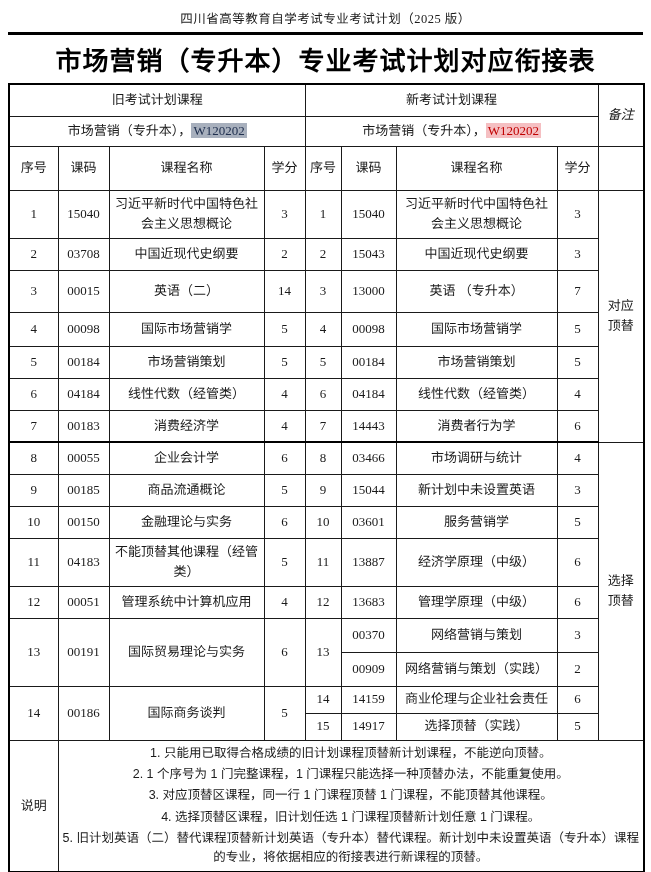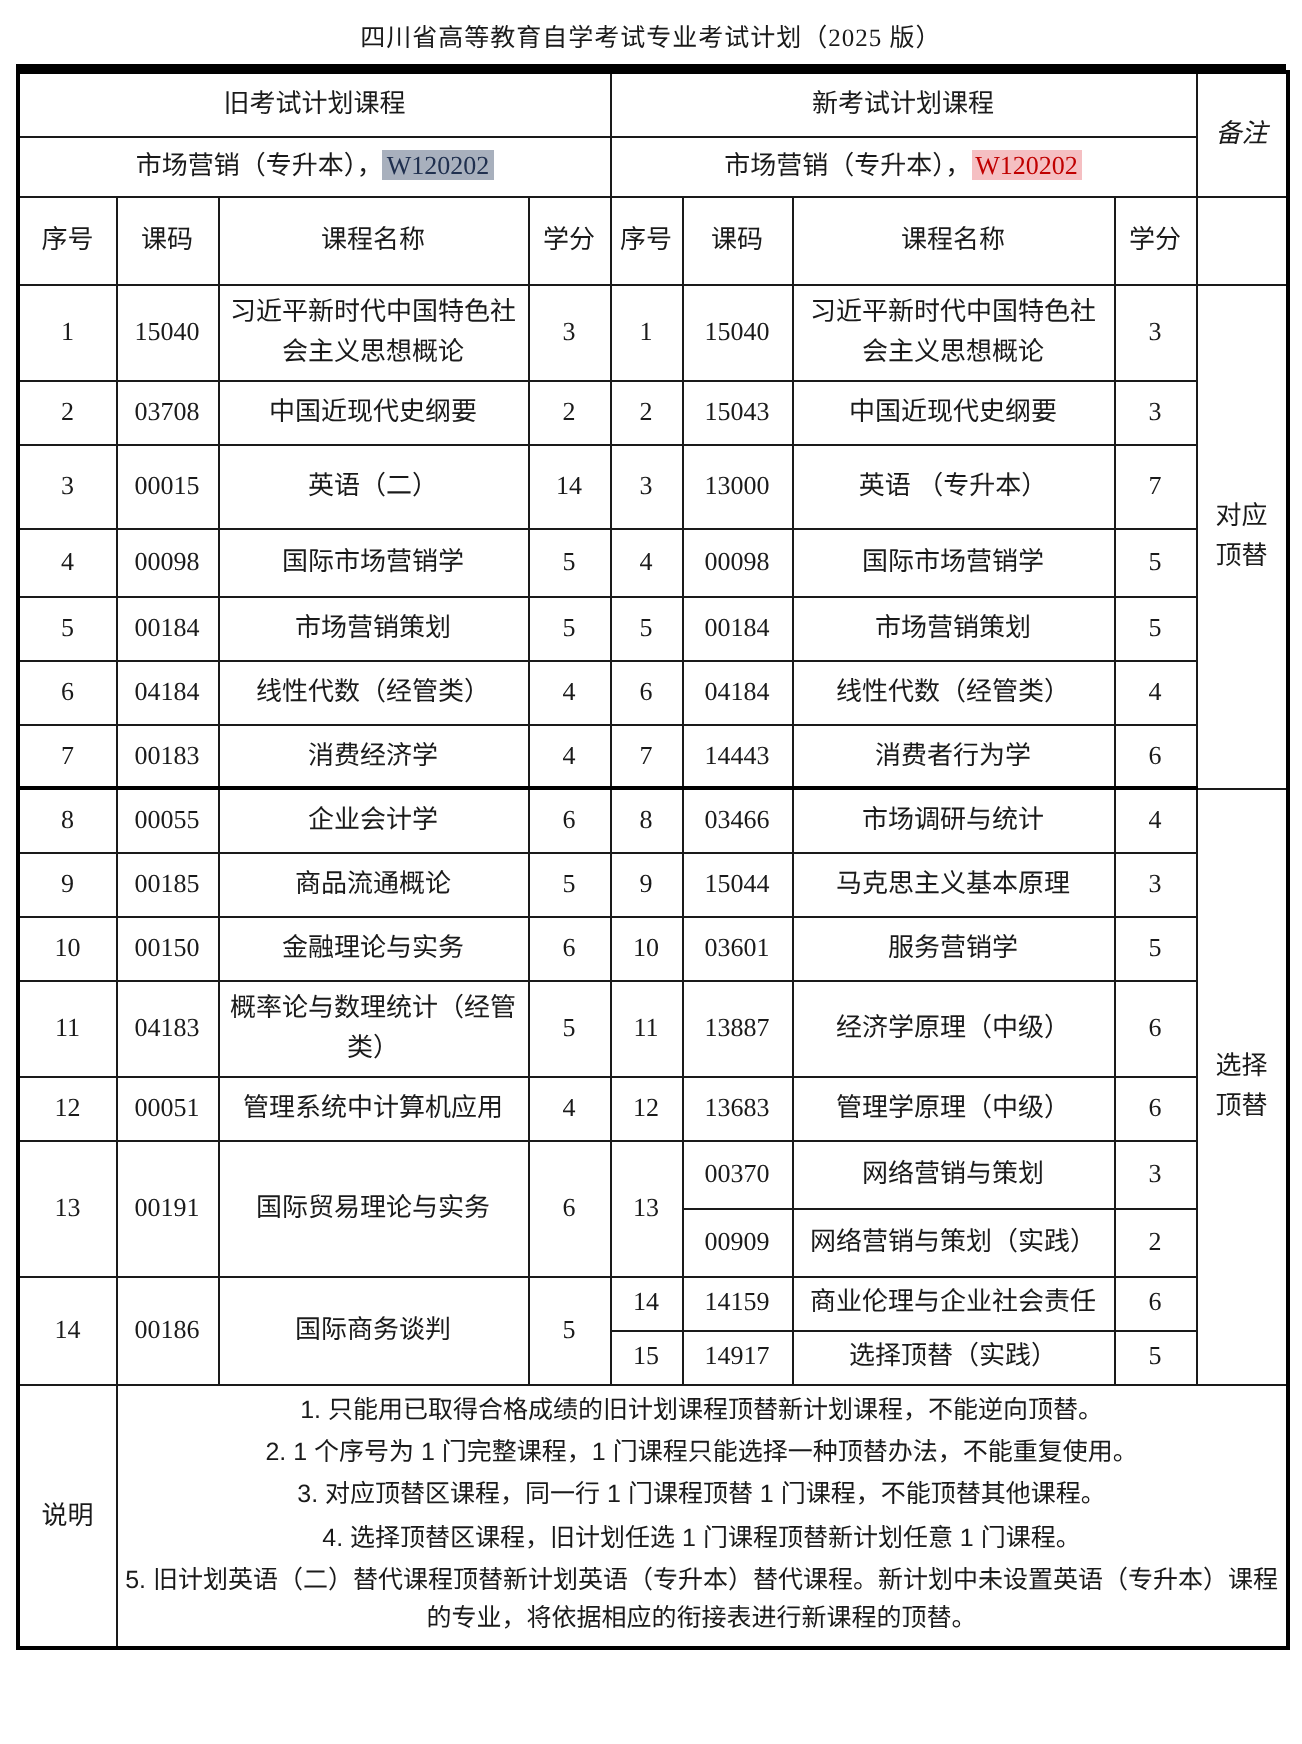--- a/index.html
+++ b/index.html
@@ -90,20 +90,21 @@
   tr.h32 td { height: 32px; }
   tr.h27 td { height: 27px; }
 </style>
 </head>
 <body>
 
 <div class="page">
 
   <div class="doc-header">四川省高等教育自学考试专业考试计划（2025 版）</div>
   <div class="top-rule"></div>
+  <div class="doc-title">市场营销（专升本）专业考试计划对应衔接表</div>
 
   <table class="plan">
     <colgroup>
       <col style="width:49px">
         <col style="width:51px">
         <col style="width:155px">
         <col style="width:41px">
       <col style="width:36px">
         <col style="width:55px">
         <col style="width:161px">
@@ -218,37 +219,37 @@
       <td>4</td>
       <td class="remark-zone" rowspan="9">选择顶替</td>
     </tr>
     <tr class="h32">
       <td>9</td>
       <td>00185</td>
       <td class="course">商品流通概论</td>
       <td>5</td>
       <td>9</td>
       <td>15044</td>
-      <td class="course">马克思主义基本原理</td>
+      <td class="course">新计划中未设置英语</td>
       <td>3</td>
     </tr>
     <tr class="h32">
       <td>10</td>
       <td>00150</td>
       <td class="course">金融理论与实务</td>
       <td>6</td>
       <td>10</td>
       <td>03601</td>
       <td class="course">服务营销学</td>
       <td>5</td>
     </tr>
     <tr class="h48">
       <td>11</td>
       <td>04183</td>
-      <td class="course">概率论与数理统计（经管类）</td>
+      <td class="course">不能顶替其他课程（经管类）</td>
       <td>5</td>
       <td>11</td>
       <td>13887</td>
       <td class="course">经济学原理（中级）</td>
       <td>6</td>
     </tr>
     <tr class="h32">
       <td>12</td>
       <td>00051</td>
       <td class="course">管理系统中计算机应用</td>

